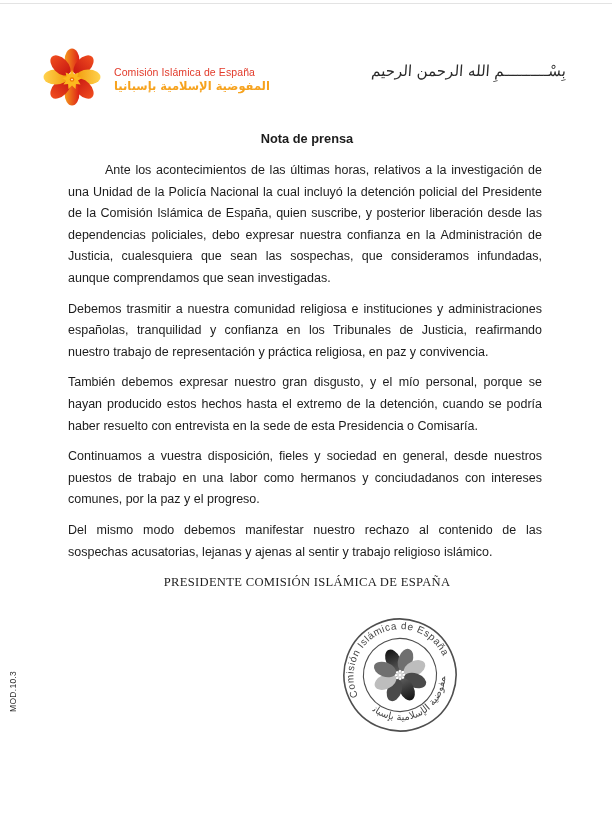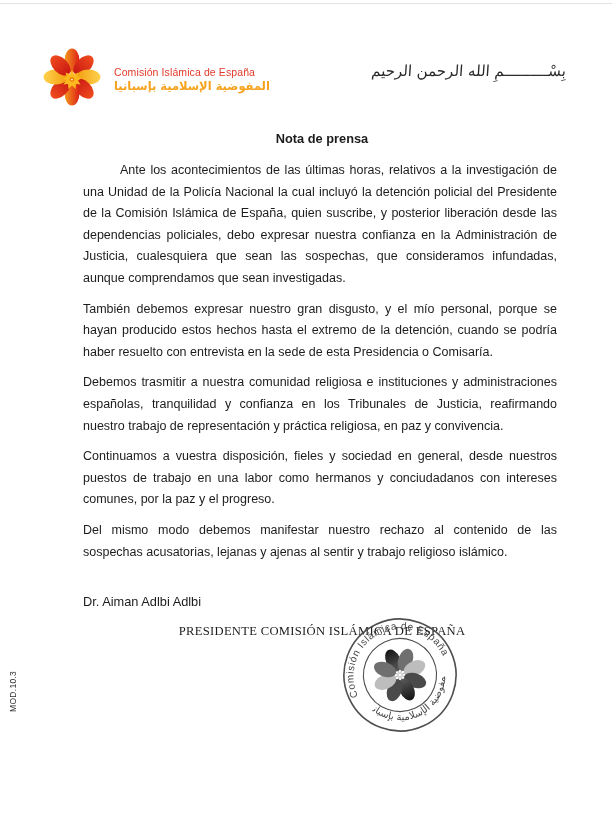--- a/index.html
+++ b/index.html
@@ -14,21 +14,21 @@
   .logo-flower{width:72px; height:74px;}
   .logo-text{margin-left:6px; margin-top:6px;}
   .logo-title{font-size:10.5px; color:#e23a2a; letter-spacing:0.1px; line-height:13px;}
   .logo-subtitle{font-family:"DejaVu Sans", sans-serif; direction:rtl; font-size:11.5px;
     font-weight:bold; color:#f6a21d; line-height:15px;}
   .bismillah{position:absolute; right:46px; top:62px; width:160px; direction:rtl;
     font-family:"DejaVu Sans", sans-serif; font-size:15px; color:#2b2b2b; text-align:left;
     white-space:nowrap; transform:skewX(-4deg);}
 
   
-  .content{position:absolute; left:83px; top:131px; width:478px;}
+  .content{position:absolute; left:68px; top:131px; width:478px;}
   .doc-title{font-size:12.8px; font-weight:bold; text-align:center; margin:0 0 13px 0; line-height:16px;}
   .content p{margin:0 4px 9px 0; font-size:12.5px; line-height:21.6px; text-align:justify;
     text-justify:inter-word; color:#1c1c1c;}
   .content p.first{text-indent:37px;}
 
   .sig-name{margin-top:29px; font-size:12.8px; line-height:20px;}
   .sig-role{margin-top:11px; font-family:"Liberation Serif", serif; font-size:12.6px;
     letter-spacing:0.3px; line-height:16px;text-align:center;}
 
   
@@ -84,25 +84,24 @@
       <div class="logo-title">Comisión Islámica de España</div>
       <div class="logo-subtitle">المفوضية الإسلامية بإسبانيا</div>
     </div>
   </div>
 
   <div class="bismillah">بِسْــــــــــمِ الله الرحمن الرحيم</div>
 
   <div class="content">
     <h1 class="doc-title">Nota de prensa</h1>
     <p class="first">Ante los acontecimientos de las últimas horas, relativos a la investigación de una Unidad de la Policía Nacional la cual incluyó la detención policial del Presidente de la Comisión Islámica de España, quien suscribe, y posterior liberación desde las dependencias policiales, debo expresar nuestra confianza en la Administración de Justicia, cualesquiera que sean las sospechas, que consideramos infundadas, aunque comprendamos que sean investigadas.</p>
+    <p>Debemos trasmitir a nuestra comunidad religiosa e instituciones y administraciones españolas, tranquilidad y confianza en los Tribunales de Justicia, reafirmando nuestro trabajo de representación y práctica religiosa, en paz y convivencia.</p>
     <p>También debemos expresar nuestro gran disgusto, y el mío personal, porque se hayan producido estos hechos hasta el extremo de la detención, cuando se podría haber resuelto con entrevista en la sede de esta Presidencia o Comisaría.</p>
-    <p>Debemos trasmitir a nuestra comunidad religiosa e instituciones y administraciones españolas, tranquilidad y confianza en los Tribunales de Justicia, reafirmando nuestro trabajo de representación y práctica religiosa, en paz y convivencia.</p>
     <p>Continuamos a vuestra disposición, fieles y sociedad en general, desde nuestros puestos de trabajo en una labor como hermanos y conciudadanos con intereses comunes, por la paz y el progreso.</p>
     <p>Del mismo modo debemos manifestar nuestro rechazo al contenido de las sospechas acusatorias, lejanas y ajenas al sentir y trabajo religioso islámico.</p>
-    <div class="sig-name">Dr. Aiman Adlbi Adlbi</div>
     <div class="sig-role">PRESIDENTE COMISIÓN ISLÁMICA DE ESPAÑA</div>
   </div>
 
   <svg class="stamp" viewBox="0 0 120 120">
     <defs>
       <linearGradient id="sDark" x1="0" y1="0" x2="0" y2="1">
         <stop offset="0" stop-color="#141414"></stop>
           <stop offset="1" stop-color="#5a5a5a"></stop>
       </linearGradient>
       <path id="arcTop" d="M 14.5 73 A 47 47 0 1 1 105.5 73" fill="none"></path>

